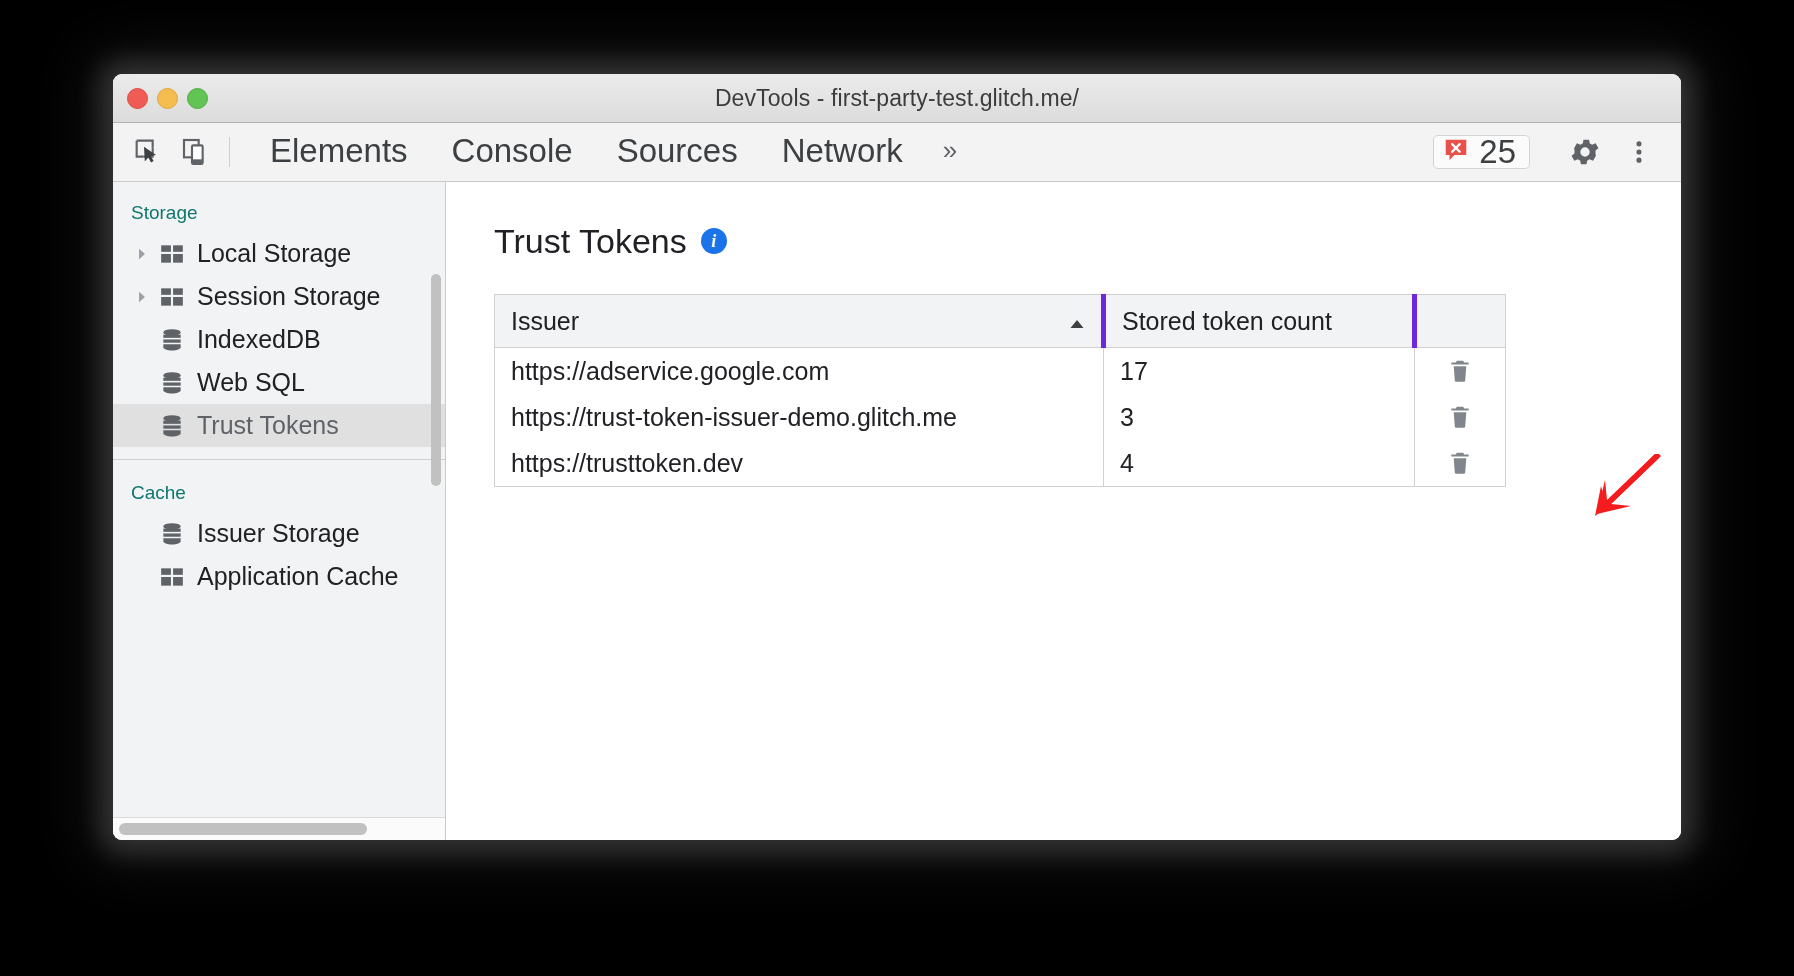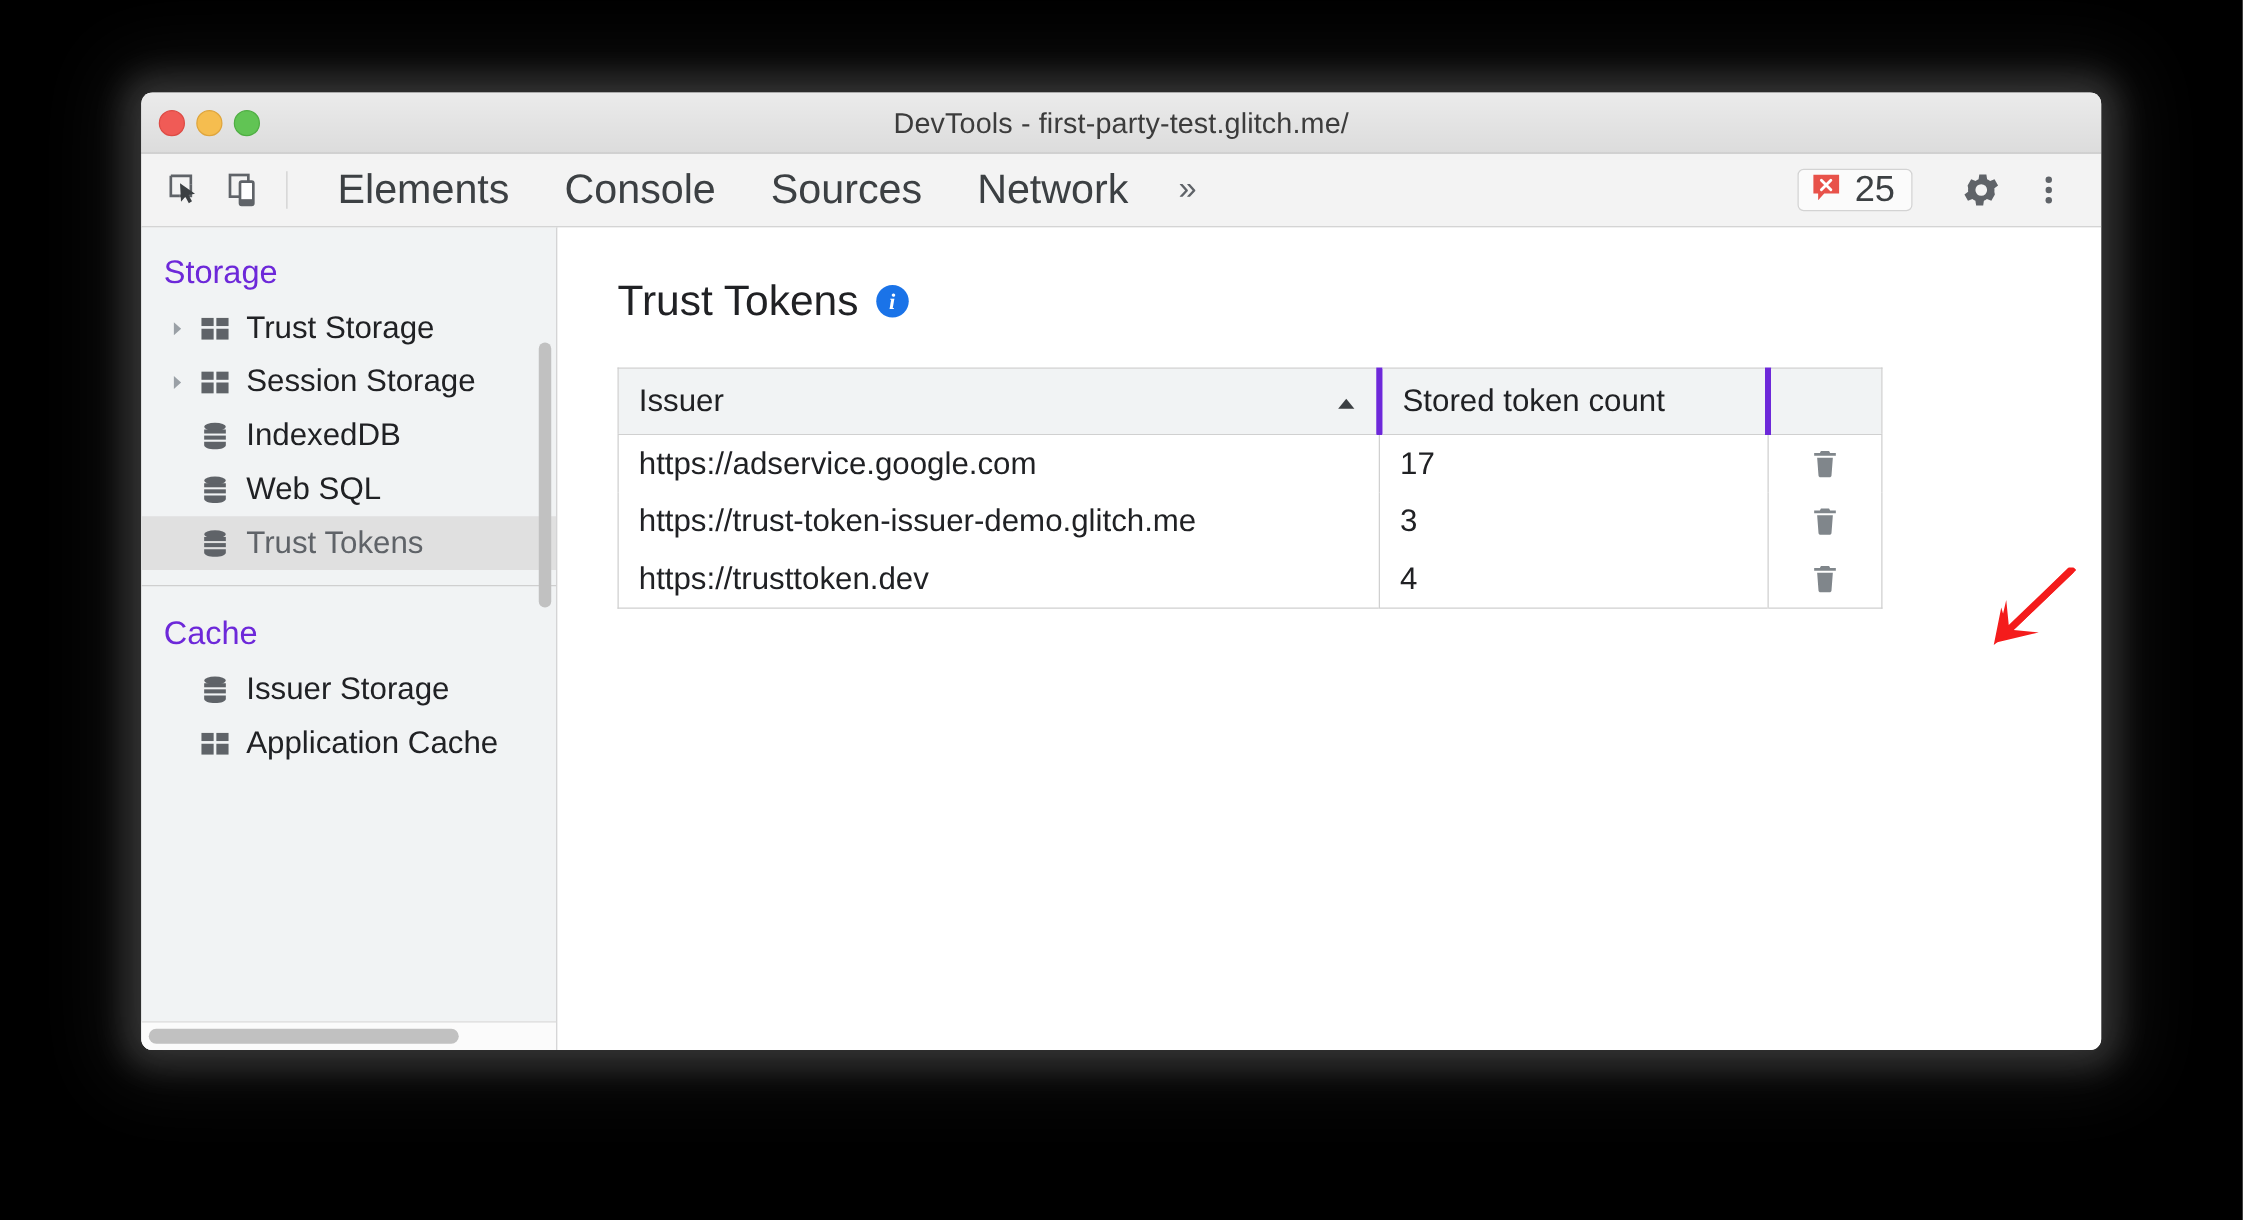--- a/index.html
+++ b/index.html
@@ -133,21 +133,21 @@
     align-items: center;
     gap: 10px;
     border: 1px solid #d3d3d3;
     border-radius: 5px;
     background: #fbfbfb;
     padding: 5px 13px 5px 9px;
     height: 34px;
     box-sizing: border-box;
   }
   .error-count {
-    font-size: 29px;
+    font-size: 33px;
     color: #3c4043;
   }
   .gear-btn, .dots-btn {
     width: 52px;
     height: 48px;
     display: flex;
     align-items: center;
     justify-content: center;
   }
 
@@ -168,22 +168,22 @@
     display: flex;
     flex-direction: column;
     overflow: hidden;
   }
   #sidebar-scroll {
     flex: 1 1 auto;
     overflow: hidden;
     padding-top: 12px;
   }
   .section-title {
-    font-size: 26px;
-    color: #6d28d9;
+    font-size: 19px;
+    color: #0f766e;
     padding: 8px 0 8px 18px;
   }
   .tree-item {
     display: flex;
     align-items: center;
     height: 43px;
     padding-left: 22px;
     font-size: 25px;
     color: #202124;
     white-space: nowrap;
@@ -416,21 +416,21 @@
               </svg>
           </span>
           <span class="tree-icon">
             <svg width="26" height="26" viewBox="0 0 24 24">
               <rect x="2" y="4" width="9" height="6" fill="#5f6368"></rect>
               <rect x="13" y="4" width="9" height="6" fill="#5f6368"></rect>
               <rect x="2" y="12" width="9" height="8" fill="#5f6368"></rect>
               <rect x="13" y="12" width="9" height="8" fill="#5f6368"></rect>
             </svg>
           </span>
-          <span class="tree-label">Trust Storage</span>
+          <span class="tree-label">Local Storage</span>
         </div>
 
         <div class="tree-item">
           <span class="twisty">
             <svg width="14" height="14" viewBox="0 0 12 12">
                 <path d="M3.5 1.5l5 4.5-5 4.5z" fill="#9aa0a6"></path>
               </svg>
           </span>
           <span class="tree-icon">
             <svg width="26" height="26" viewBox="0 0 24 24">

